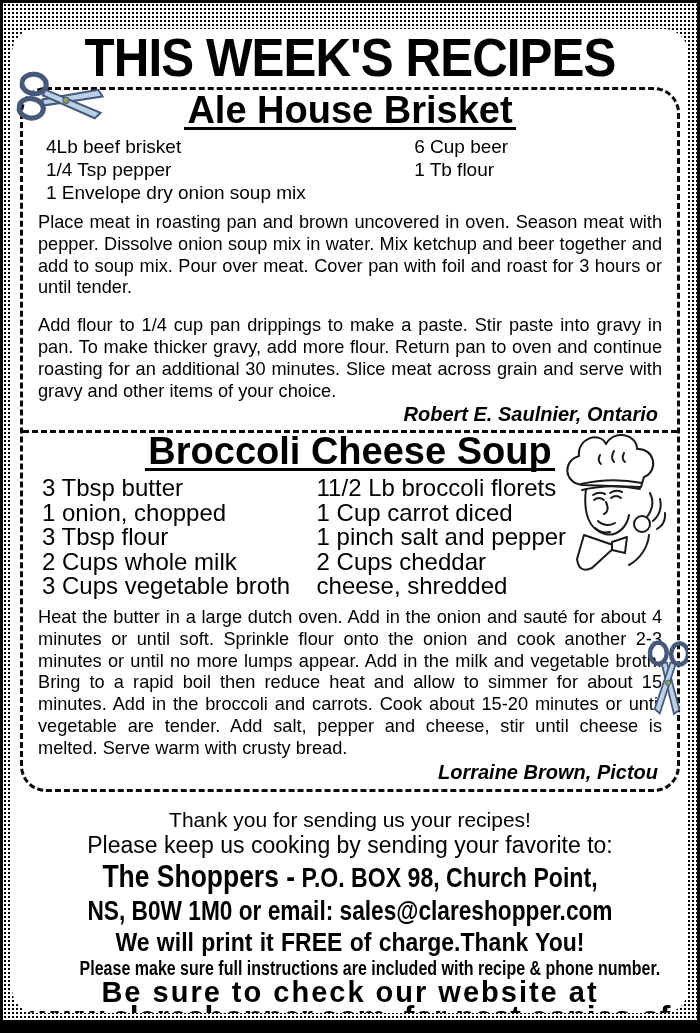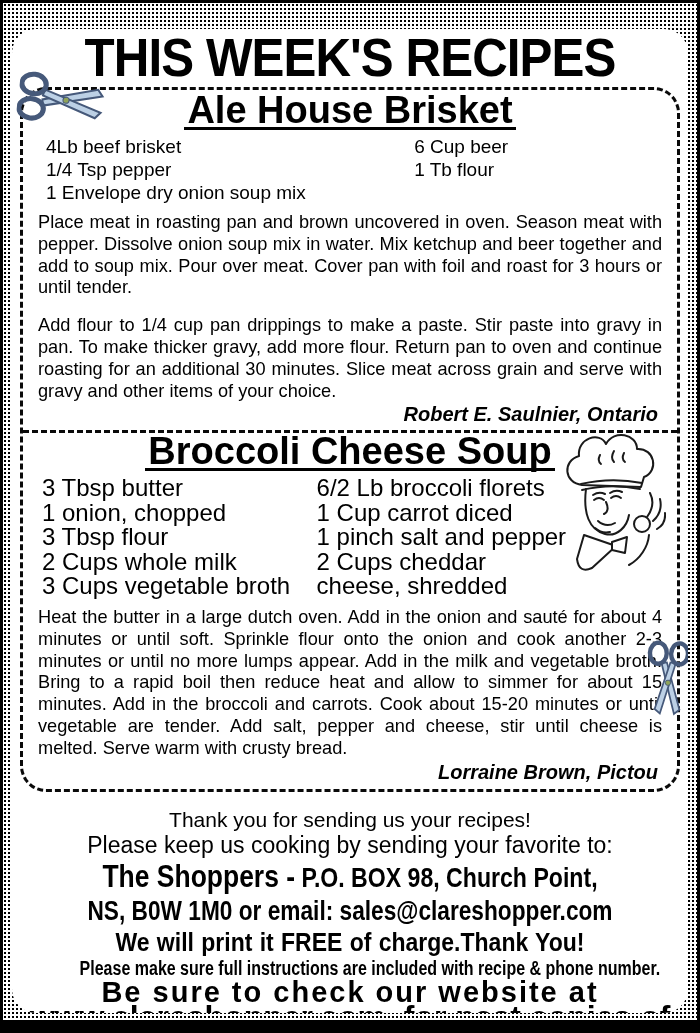--- a/index.html
+++ b/index.html
@@ -126,21 +126,21 @@
 
         <div class="cols">
           <div class="colL">
             <div class="ing">3 Tbsp butter</div>
             <div class="ing">1 onion, chopped</div>
             <div class="ing">3 Tbsp flour</div>
             <div class="ing">2 Cups whole milk</div>
             <div class="ing">3 Cups vegetable broth</div>
           </div>
           <div class="colR">
-            <div class="ing">6/2 Lb broccoli florets</div>
+            <div class="ing">11/2 Lb broccoli florets</div>
             <div class="ing">1 Cup carrot diced</div>
             <div class="ing">1 pinch salt and pepper</div>
             <div class="ing">2 Cups cheddar</div>
             <div class="ing">cheese, shredded</div>
           </div>
         </div>
         <p class="instr">Heat the butter in a large dutch oven. Add in the onion and sauté for about 4 minutes or until soft. Sprinkle flour onto the onion and cook another 2-3 minutes or until no more lumps appear. Add in the milk and vegetable broth. Bring to a rapid boil then reduce heat and allow to simmer for about 15 minutes. Add in the broccoli and carrots. Cook about 15-20 minutes or until vegetable are tender. Add salt, pepper and cheese, stir until cheese is melted. Serve warm with crusty bread.</p>
         <div class="attribution">Lorraine Brown, Pictou</div>
       </section>
     </div>

